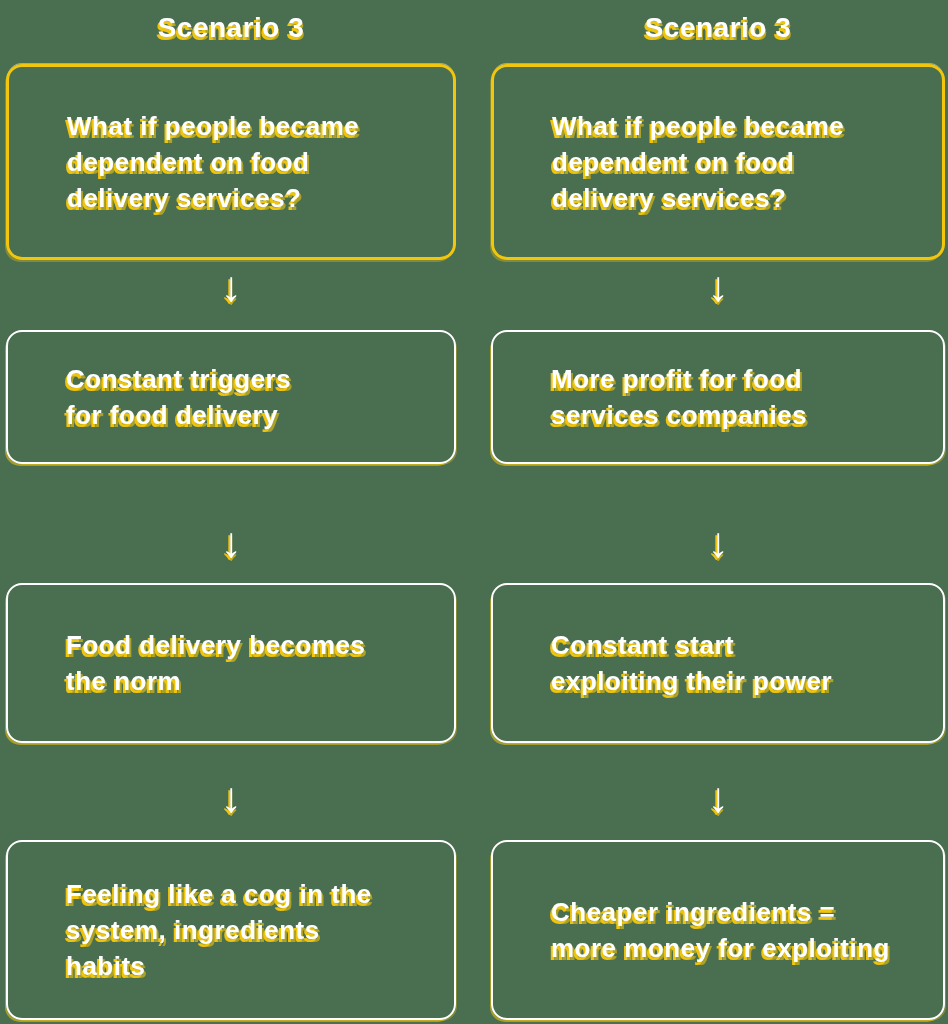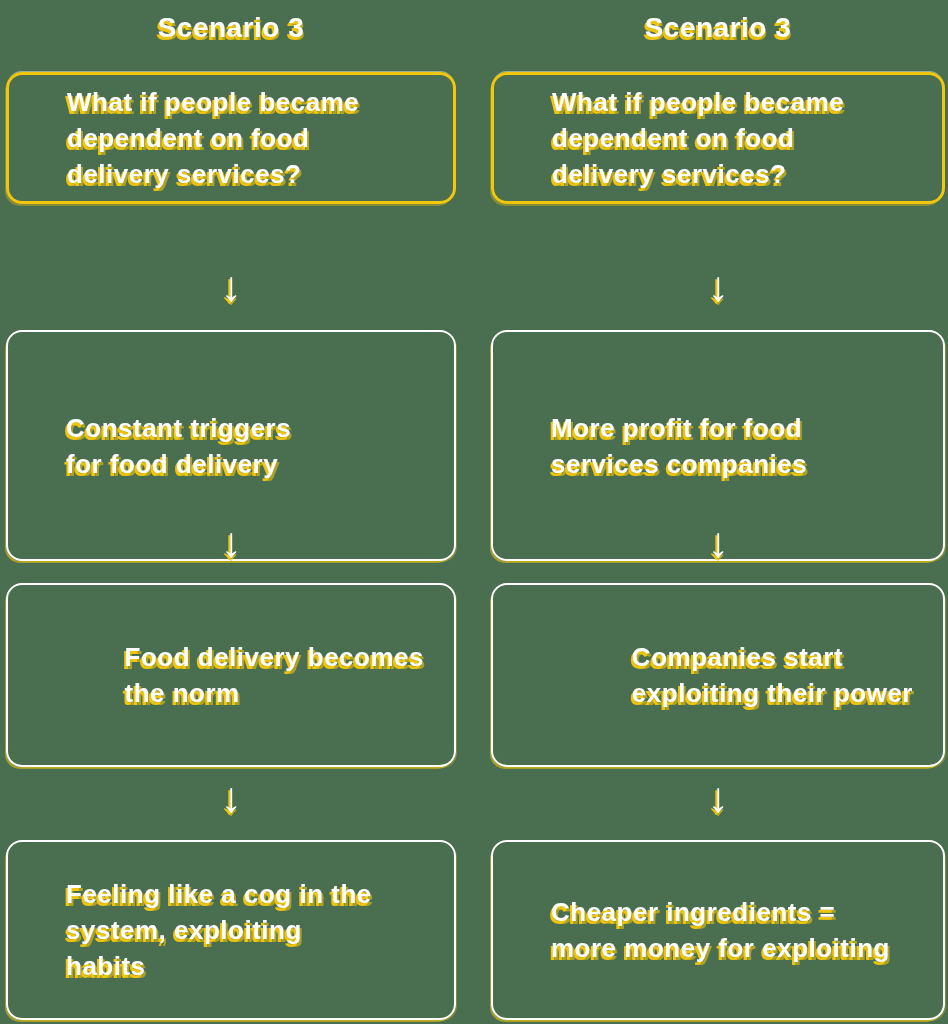--- a/index.html
+++ b/index.html
@@ -28,23 +28,23 @@
     display:flex;align-items:center;
   }
   .box.yellow{
     border:3px solid #f2c60d;
     box-shadow:0 -2px 0 -1px rgba(255,255,255,0.45), -2px 3px 0 -1px rgba(242,198,13,0.35);
   }
   .box.white{
     border:2px solid #ffffff;
     box-shadow:-2px 3px 0 -1px rgba(242,198,13,0.55), 2px 2px 0 -1px rgba(242,198,13,0.35);
   }
-  .row1{top:72px;height:132px;}
-  .row2{top:330px;height:231px;}
-  .row3{top:583px;height:184px;justify-content:flex-end;}
+  .row1{top:64px;height:196px;}
+  .row2{top:330px;height:134px;}
+  .row3{top:583px;height:160px;}
   .row4{top:840px;height:180px;}
   .box-text{
     margin:0;
     padding:0 30px 0 58px;
     font-size:26px;line-height:36px;font-weight:bold;letter-spacing:0.5px;
     color:#ffffff;
     white-space:pre-line;
     text-shadow:-2px 3px 0 #efc40d, 2px 3px 0 rgba(239,196,13,0.6);
   }
   .arrow{
@@ -81,21 +81,21 @@
     <div class="arrow a2">↓</div>
 
     <div class="box white row3">
       <p class="box-text">Food delivery becomes
 the norm</p>
     </div>
     <div class="arrow a3">↓</div>
 
     <div class="box white row4">
       <p class="box-text">Feeling like a cog in the
-system, exploiting
+system, ingredients
 habits</p>
     </div>
   </div>
 
   <div class="column col-right">
     <h2 class="col-title">Scenario 3</h2>
 
     <div class="box yellow row1">
       <p class="box-text">What if people became
 dependent on food
@@ -103,21 +103,21 @@
     </div>
     <div class="arrow a1">↓</div>
 
     <div class="box white row2">
       <p class="box-text">More profit for food
 services companies</p>
     </div>
     <div class="arrow a2">↓</div>
 
     <div class="box white row3">
-      <p class="box-text">Companies start
+      <p class="box-text">Constant start
 exploiting their power</p>
     </div>
     <div class="arrow a3">↓</div>
 
     <div class="box white row4">
       <p class="box-text">Cheaper ingredients =
 more money for exploiting</p>
     </div>
   </div>
 

